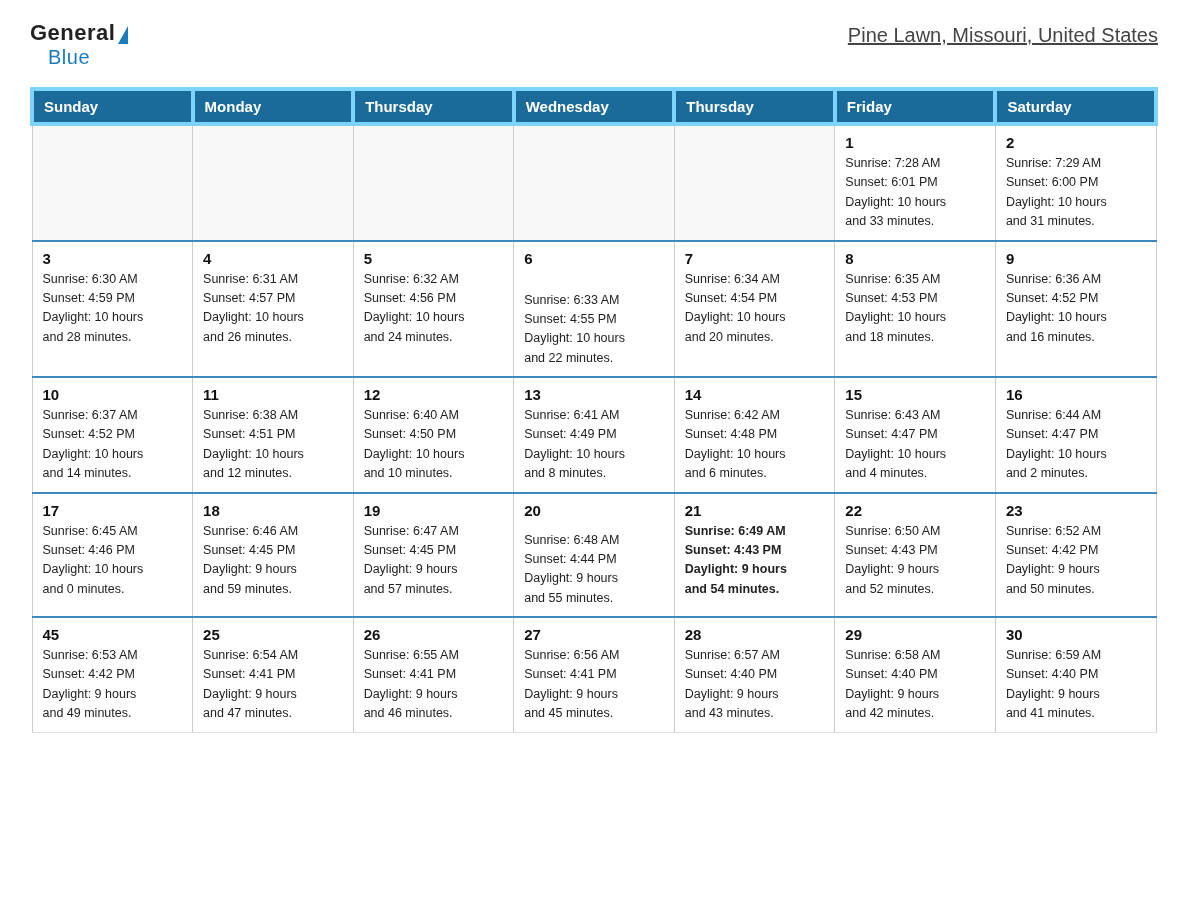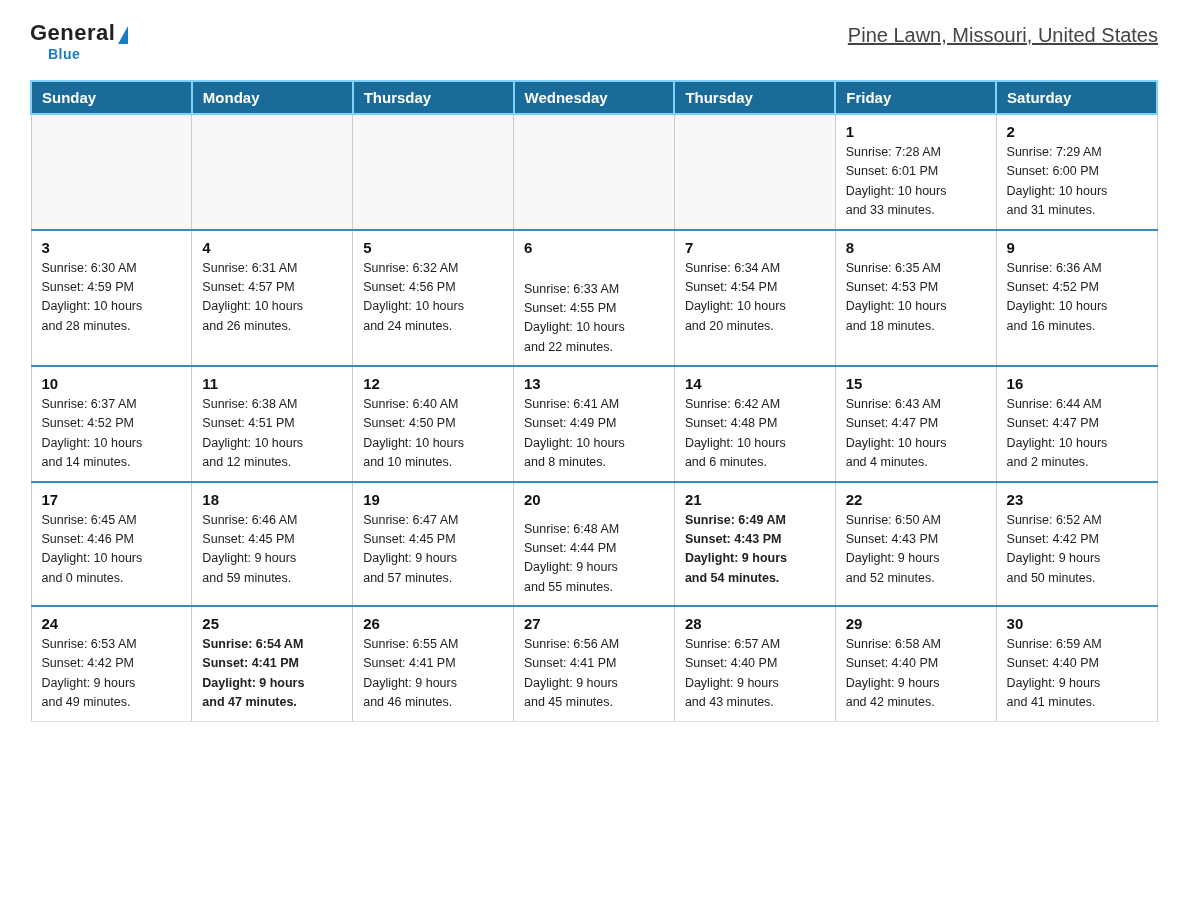--- a/index.html
+++ b/index.html
@@ -20,22 +20,22 @@
       flex-direction: column;
       align-items: flex-start;
     }
     .logo-general {
       font-size: 22px;
       font-weight: bold;
       color: #222;
       letter-spacing: 0.5px;
     }
     .logo-blue {
-      font-size: 14px;
-      font-weight: bold;
+      font-size: 20px;
+      font-weight: normal;
       color: #1a7bbf;
       letter-spacing: 0.5px;
       margin-left: 18px;
     }
     .logo-triangle {
       display: inline-block;
       width: 0; height: 0;
       border-left: 10px solid transparent;
       border-right: 0px solid transparent;
       border-bottom: 18px solid #1a7bbf;
@@ -70,21 +70,21 @@
     }
     thead tr {
       background: #1a6b9a;
     }
     thead th {
       color: #fff;
       font-size: 15px;
       font-weight: 600;
       padding: 7px 10px;
       text-align: left;
-      border: 2px solid #7dd3fc;
+      border: 4px solid #7dd3fc;
     }
     tbody tr {
       border-top: 2px solid #3a8abf;
     }
     tbody td {
       vertical-align: top;
       padding: 8px 10px;
       font-size: 13px;
       color: #222;
       border-left: 1px solid #ccc;
@@ -309,29 +309,29 @@
         <td>
           <span class="day-num">23</span>
           <div class="day-info" style="white-space: pre-line;">Sunrise: 6:52 AM
 Sunset: 4:42 PM
 Daylight: 9 hours
 and 50 minutes.</div>
         </td>
       </tr>
       <tr>
         <td>
-          <span class="day-num">24</span>
+          <span class="day-num">45</span>
           <div class="day-info" style="white-space: pre-line;">Sunrise: 6:53 AM
 Sunset: 4:42 PM
 Daylight: 9 hours
 and 49 minutes.</div>
         </td>
         <td>
           <span class="day-num">25</span>
-          <div class="day-info" style="white-space: pre-line; font-weight: bold;">Sunrise: 6:54 AM
+          <div class="day-info" style="white-space: pre-line;">Sunrise: 6:54 AM
 Sunset: 4:41 PM
 Daylight: 9 hours
 and 47 minutes.</div>
         </td>
         <td>
           <span class="day-num">26</span>
           <div class="day-info" style="white-space: pre-line;">Sunrise: 6:55 AM
 Sunset: 4:41 PM
 Daylight: 9 hours
 and 46 minutes.</div>

